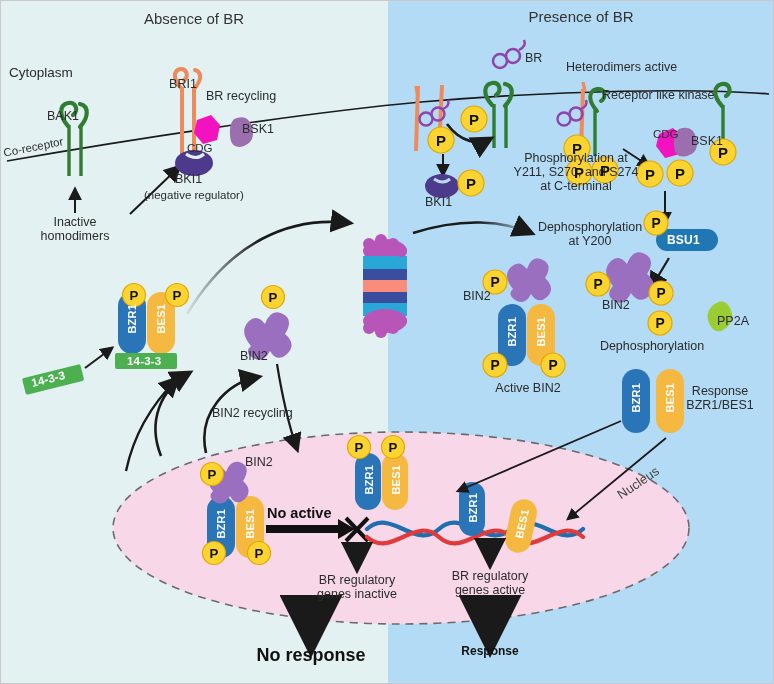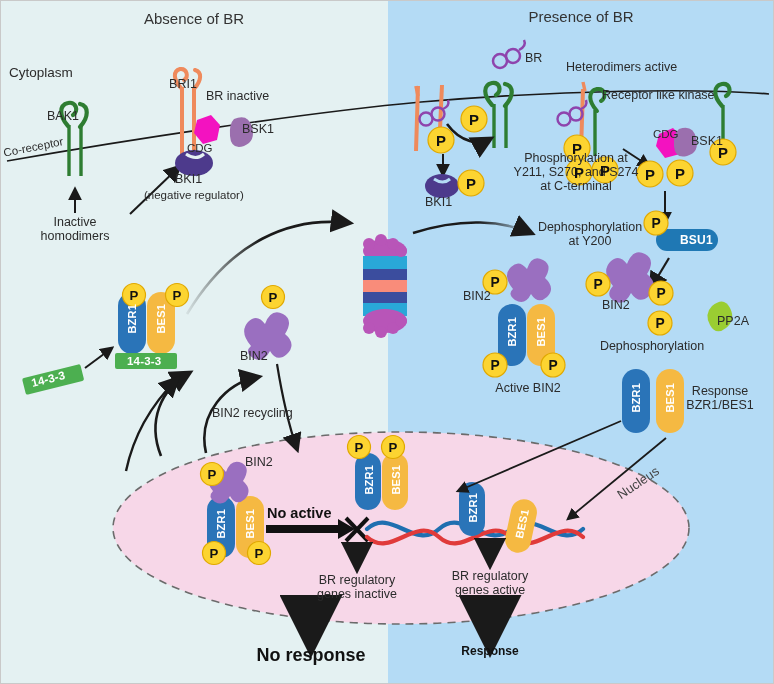--- a/index.html
+++ b/index.html
@@ -246,21 +246,21 @@
 <div class="lbl title c" style="left:193px;top:10px;">Absence of BR</div>
 <div class="lbl title c" style="left:580px;top:8px;">Presence of BR</div>
 
 <div class="lbl" style="left:8px;top:64px;font-size:13.5px;">Cytoplasm</div>
 <div class="lbl" style="left:614px;top:475px;transform:rotate(-34deg);font-size:13px;color:#444;">Nucleus</div>
 
 <div class="lbl c" style="left:62px;top:108px;">BAK1</div>
 <div class="lbl" style="left:2px;top:140px;transform:rotate(-11deg);font-size:11.5px;">Co-receptor</div>
 <div class="lbl c" style="left:74px;top:214px;"><div>Inactive</div><div>homodimers</div></div>
 <div class="lbl c" style="left:182px;top:76px;">BRI1</div>
-<div class="lbl" style="left:205px;top:88px;">BR inactive</div>
+<div class="lbl" style="left:205px;top:88px;">BR recycling</div>
 <div class="lbl" style="left:186px;top:141px;font-size:11.5px;">CDG</div>
 <div class="lbl" style="left:241px;top:121px;">BSK1</div>
 <div class="lbl" style="left:174px;top:171px;">BKI1</div>
 <div class="lbl" style="left:143px;top:188px;font-size:11.5px;">(negative regulator)</div>
 
 <div class="tag vtxt" style="left:125px;top:303px;">BZR1</div>
 <div class="tag vtxt" style="left:154px;top:303px;">BES1</div>
 <div class="tag" style="left:126px;top:354px;font-size:11.5px;">14-3-3</div>
 <div class="tag" style="left:30px;top:372px;transform:rotate(-14deg);font-size:11.5px;">14-3-3</div>
 
@@ -277,21 +277,21 @@
 <div class="lbl bold c" style="left:310px;top:644px;font-size:18px;">No response</div>
 
 
 <div class="lbl" style="left:524px;top:50px;">BR</div>
 <div class="lbl" style="left:565px;top:59px;">Heterodimers active</div>
 <div class="lbl" style="left:601px;top:87px;">Receptor like kinase</div>
 <div class="lbl" style="left:424px;top:194px;">BKI1</div>
 <div class="lbl c" style="left:575px;top:150px;"><div>Phosphorylation at</div><div>Y211, S270, and S274</div><div>at C-terminal</div></div>
 <div class="lbl" style="left:652px;top:127px;font-size:11.5px;">CDG</div>
 <div class="lbl" style="left:690px;top:133px;">BSK1</div>
-<div class="tag" style="left:666px;top:232px;font-size:12px;margin-left:13px;">BSU1</div>
+<div class="tag" style="left:666px;top:232px;font-size:12px;">BSU1</div>
 <div class="lbl c" style="left:589px;top:219px;"><div>Dephosphorylation</div><div>at Y200</div></div>
 <div class="lbl" style="left:462px;top:288px;">BIN2</div>
 <div class="lbl" style="left:601px;top:297px;">BIN2</div>
 <div class="tag vtxt" style="left:505px;top:316px;">BZR1</div>
 <div class="tag vtxt" style="left:534px;top:316px;">BES1</div>
 <div class="lbl c" style="left:527px;top:380px;">Active BIN2</div>
 <div class="lbl" style="left:716px;top:313px;">PP2A</div>
 <div class="lbl c" style="left:651px;top:338px;">Dephosphorylation</div>
 <div class="tag vtxt" style="left:629px;top:382px;">BZR1</div>
 <div class="tag vtxt" style="left:663px;top:382px;">BES1</div>

